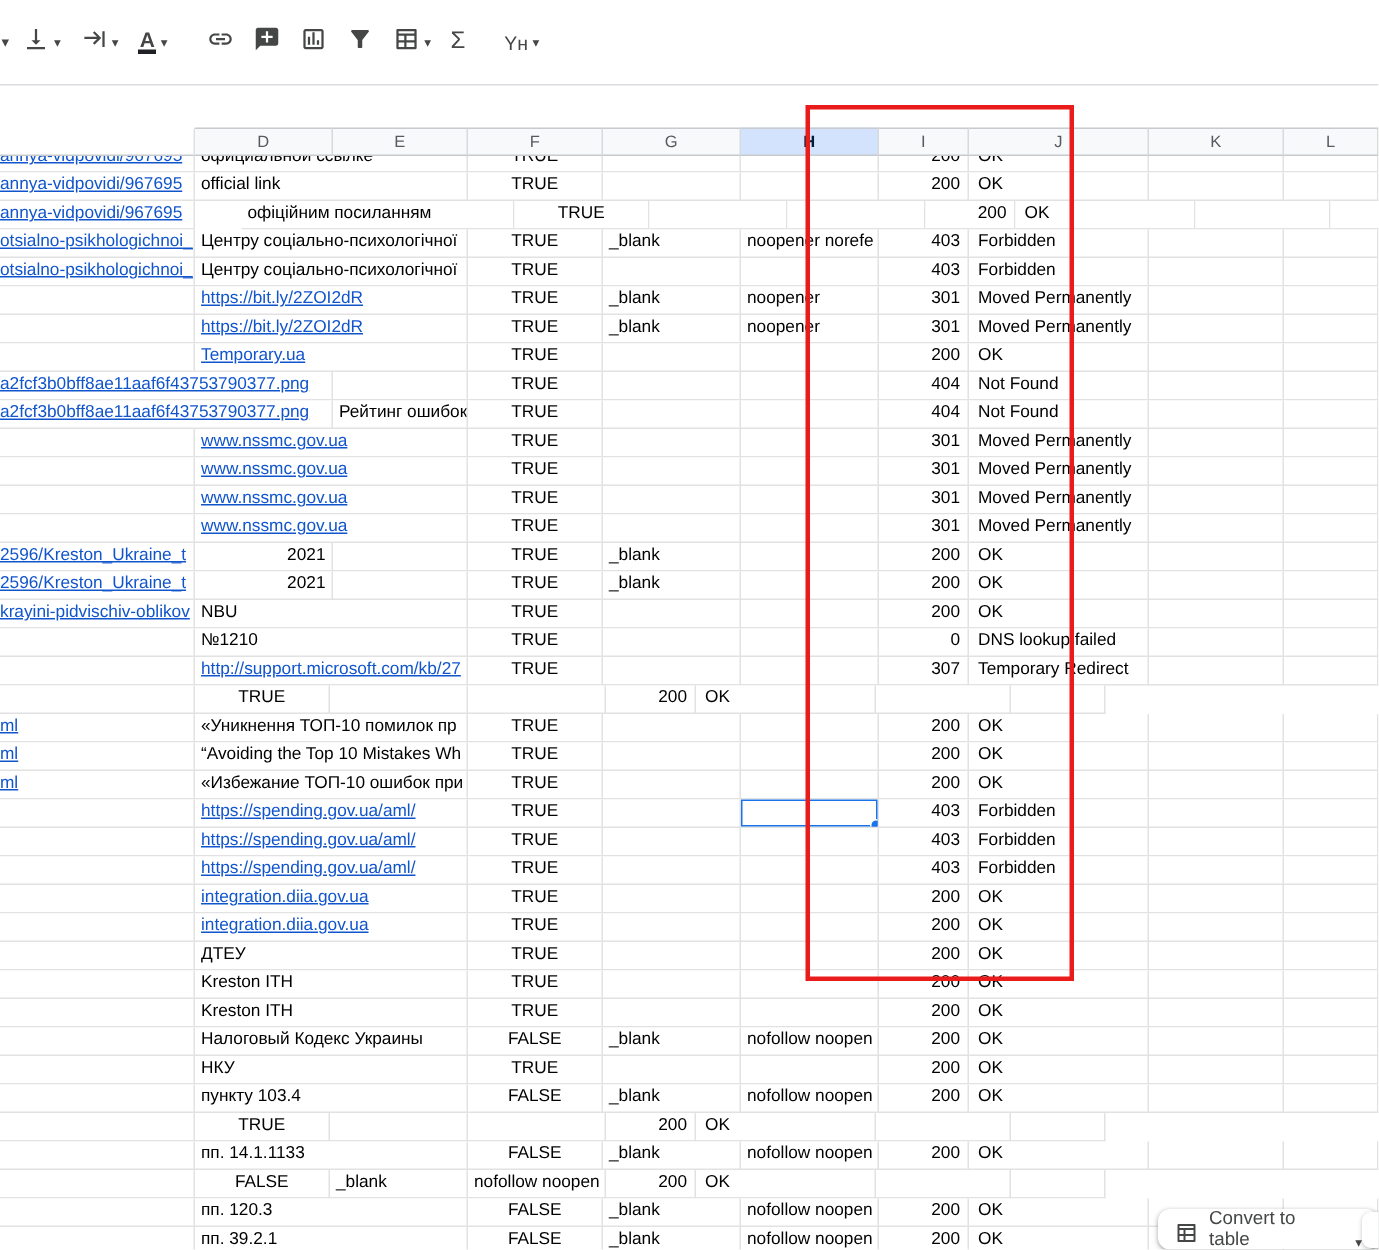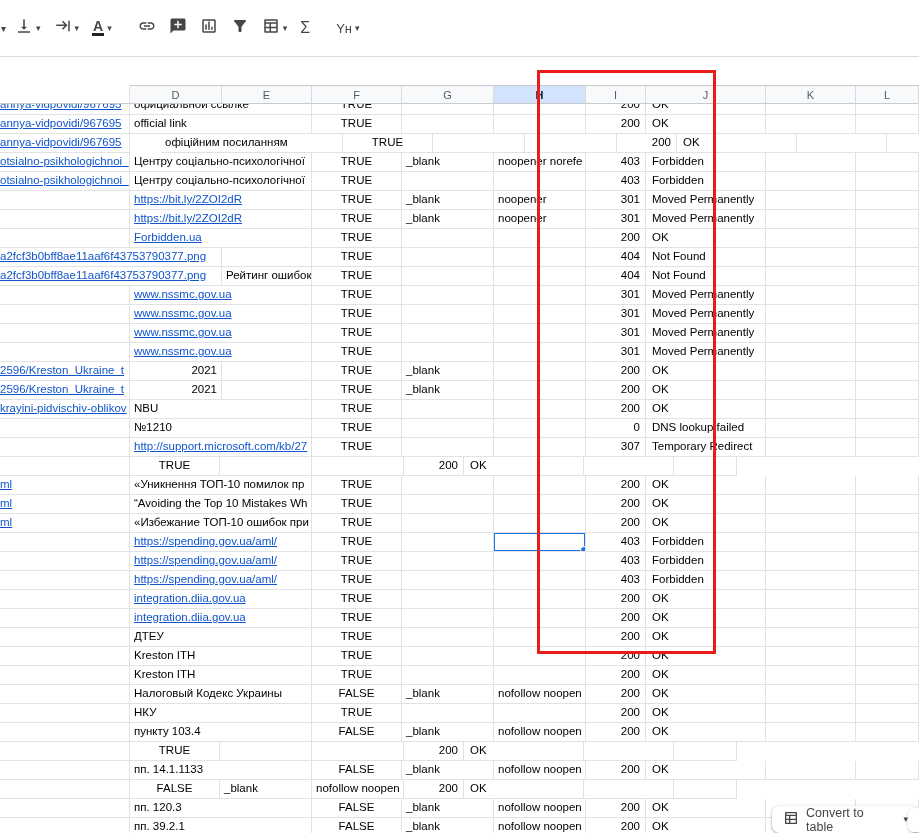--- a/index.html
+++ b/index.html
@@ -48,21 +48,21 @@
   .link{color:#1155cc;text-decoration:underline;}
   .sel-overlay{position:absolute;left:-1px;top:-1px;right:-1px;bottom:-1px;border:2px solid #1a73e8;pointer-events:none;z-index:3;}
   .fill-handle{position:absolute;right:-4px;bottom:-4px;width:6px;height:6px;background:#1a73e8;border:1px solid #fff;border-radius:50%;pointer-events:auto;}
   
   .red-annotation{
     position:absolute;left:537px;top:70px;width:179px;height:584px;
     border:3px solid #ea1b1b;box-sizing:border-box;z-index:60;pointer-events:none;
   }
   .convert-btn{
     position:absolute;left:772px;top:806px;height:27px;z-index:70;
-    background:#fff;border-radius:8px;display:flex;align-items:center;gap:7px;padding:0 11px;
+    background:#fff;border-radius:8px;display:flex;align-items:flex-end;gap:7px;padding:0 11px;
     font-size:12.5px;color:#444746;font-weight:500;
     box-shadow:0 1px 3px 1px rgba(60,64,67,.15),0 1px 2px rgba(60,64,67,.3);
   }
   .convert-btn svg{fill:#444746;}
   .edge-partial{
     position:absolute;left:908px;top:808px;width:20px;height:24px;z-index:70;
     background:#fff;border-radius:6px 0 0 6px;
     box-shadow:0 1px 3px rgba(60,64,67,.3);
   }
 </style>
@@ -236,21 +236,21 @@
       <div class="cell col-f" style="width: 90px;">TRUE</div>
       <div class="cell col-g" style="width: 92px;">_blank</div>
       <div class="cell col-h" style="width: 92px;">noopener</div>
       <div class="cell col-i" style="width: 60px;">301</div>
       <div class="cell col-j" style="width: 120px;">Moved Permanently</div>
       <div class="cell col-k" style="width: 90px;"></div>
       <div class="cell col-l" style="width: 63px;"></div>
     </div>
     <div class="grow">
       <div class="cell col-c" style="width: 130px;"></div>
-      <div class="cell col-d" style="width: 182px;"><span class="link">Forbidden.ua</span></div>
+      <div class="cell col-d" style="width: 182px;"><span class="link">Temporary.ua</span></div>
       <div class="cell col-f" style="width: 90px;">TRUE</div>
       <div class="cell col-g" style="width: 92px;"></div>
       <div class="cell col-h" style="width: 92px;"></div>
       <div class="cell col-i" style="width: 60px;">200</div>
       <div class="cell col-j" style="width: 120px;">OK</div>
       <div class="cell col-k" style="width: 90px;"></div>
       <div class="cell col-l" style="width: 63px;"></div>
     </div>
     <div class="grow">
       <div class="cell col-c" style="width: 222px;"><span class="link">a2fcf3b0bff8ae11aaf6f43753790377.png</span></div>

